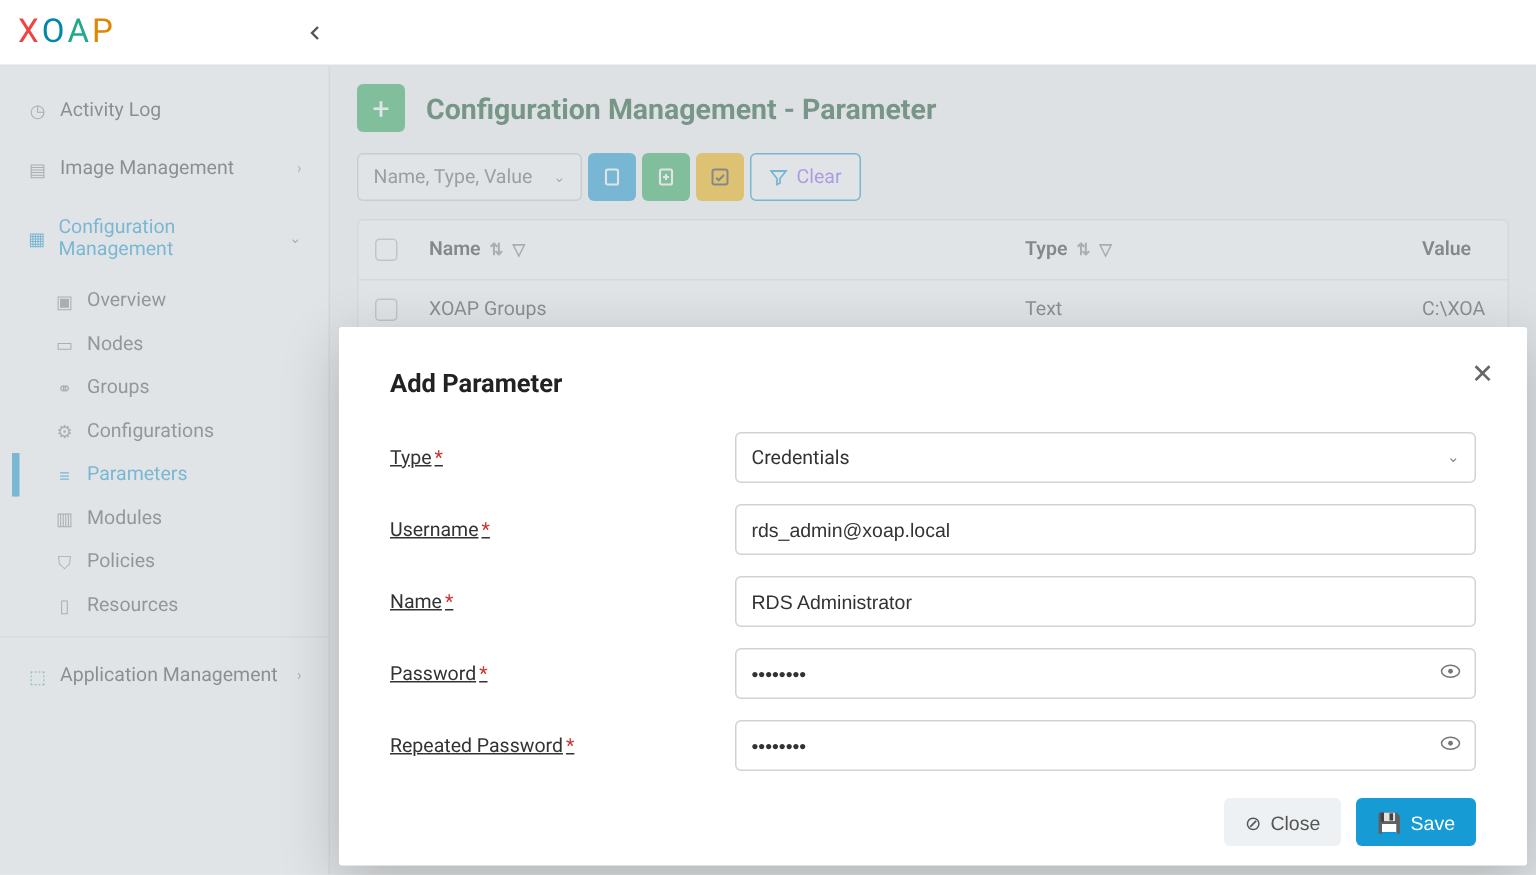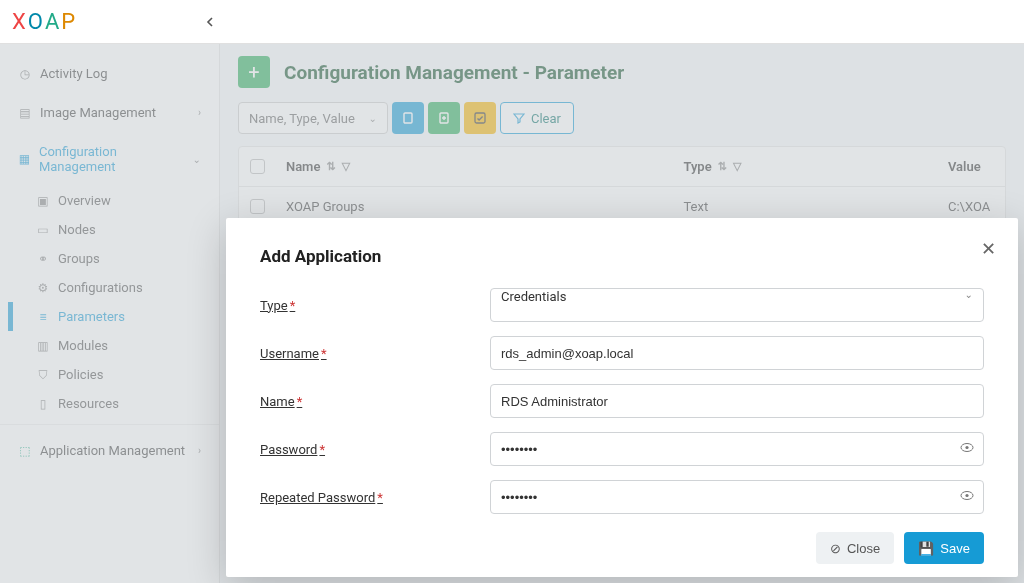--- a/index.html
+++ b/index.html
@@ -38,21 +38,21 @@
   .add-btn { width: 32px; height: 32px; background:#2cae5b; color:#fff; display:flex; align-items:center; justify-content:center; font-size:20px; border-radius:4px; cursor:pointer; }
   .page-title { font-size: 19px; font-weight: 700; color: #14532d; }
 
   .toolbar { display:flex; align-items:center; gap:4px; margin-bottom: 12px; }
   .picker { width: 150px; height: 32px; border:1px solid #ccc; border-radius:4px; background:#fff; display:flex; align-items:center; padding: 0 10px; color:#666; font-size:13px; cursor:pointer; }
   .picker .chev { margin-left:auto; font-size:10px; color:#888; }
   .sq-btn { width:32px; height:32px; border-radius:4px; display:flex; align-items:center; justify-content:center; color:#fff; cursor:pointer; font-size:14px; }
   .sq-blue { background:#169bd5; }
   .sq-green{ background:#2cae5b; }
   .sq-amber{ background:#f5b400; }
-  .clear-btn { height:32px; border:1px solid #169bd5; border-radius:4px; background:#fff; color:#0f766e; padding:0 12px; display:flex; align-items:center; gap:6px; cursor:pointer; font-size:13px; }
+  .clear-btn { height:32px; border:1px solid #169bd5; border-radius:4px; background:#fff; color:#8b5cf6; padding:0 12px; display:flex; align-items:center; gap:6px; cursor:pointer; font-size:13px; }
 
   .table { border:1px solid #e5e5e5; border-radius:4px; background:#fff; overflow:hidden; }
   .thead, .trow { display:flex; align-items:center; }
   .thead { border-bottom:1px solid #e5e5e5; }
   .th, .td { padding:12px 10px; font-size:13px; color:#444; }
   .th { font-weight:600; color:#333; display:flex; align-items:center; gap:6px; }
   .col-check{ width:38px; display:flex; align-items:center; justify-content:center; }
   .col-name { flex: 1 1 55%; }
   .col-type { width: 280px; }
   .col-val  { width: 70px; }
@@ -66,21 +66,21 @@
   .modal { position:absolute; left:226px; right:6px; top:218px; bottom:6px; background:#fff; box-shadow:0 10px 40px rgba(0,0,0,.2); border-radius:2px; padding: 28px 34px 18px 34px; display:flex; flex-direction:column; }
   .modal h2 { font-size:17px; font-weight:700; color:#222; margin-bottom: 22px; }
   .close-x { position:absolute; top:20px; right:22px; font-size:18px; color:#666; cursor:pointer; }
 
   .form { display:flex; flex-direction:column; gap:14px; }
   .row { display:flex; align-items:center; }
   .label { width:230px; font-size:13px; color:#333;text-decoration:underline; }
   .req { color:#c33; margin-left:2px; }
   .field { flex:1; }
   .input, .select { width:100%; height:34px; border:1px solid #d0d3d6; border-radius:4px; padding:0 10px; font-size:13px; color:#333; background:#fff; }
-  .select { display:flex; align-items:flex-start; cursor:pointer; }
+  .select { display:flex; align-items:center; cursor:pointer; }
   .select .chev { margin-left:auto; color:#888; font-size:10px; }
   .input-wrap { position:relative; }
   .eye { position:absolute; right:10px; top:50%; transform:translateY(-50%); color:#888; cursor:pointer; font-size:12px; }
 
   .modal-footer { margin-top:auto; display:flex; justify-content:flex-end; gap:10px; padding-top:18px; }
   .btn { height:32px; padding:0 14px; border-radius:4px; display:flex; align-items:center; gap:6px; font-size:13px; cursor:pointer; border:none; }
   .btn-secondary { background:#eef1f3; color:#555; }
   .btn-primary { background:#169bd5; color:#fff; }
 </style>
 </head>
@@ -230,21 +230,21 @@
     </div>
   </div>
 </div>
 
 <div class="scrim"></div>
 
 <div class="modal">
   <div class="close-x">
     <span>✕</span>
   </div>
-  <h2>Add Application</h2>
+  <h2>Add Parameter</h2>
 
   <div class="form">
 
     <div class="row">
       <div class="label"><span>Type</span><span class="req">*</span></div>
       <div class="field">
         <div class="select">
           <span>Credentials</span>
           <span class="chev">⌄</span>
         </div>

